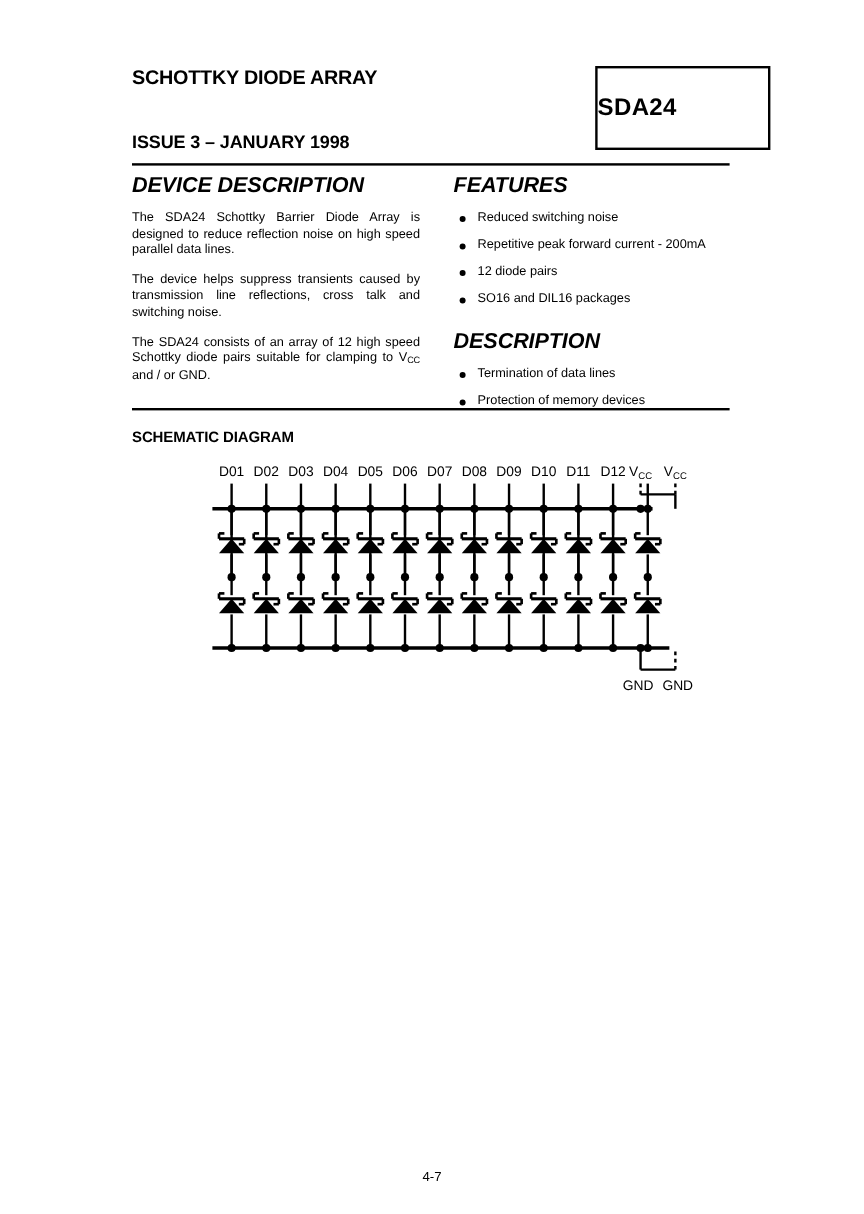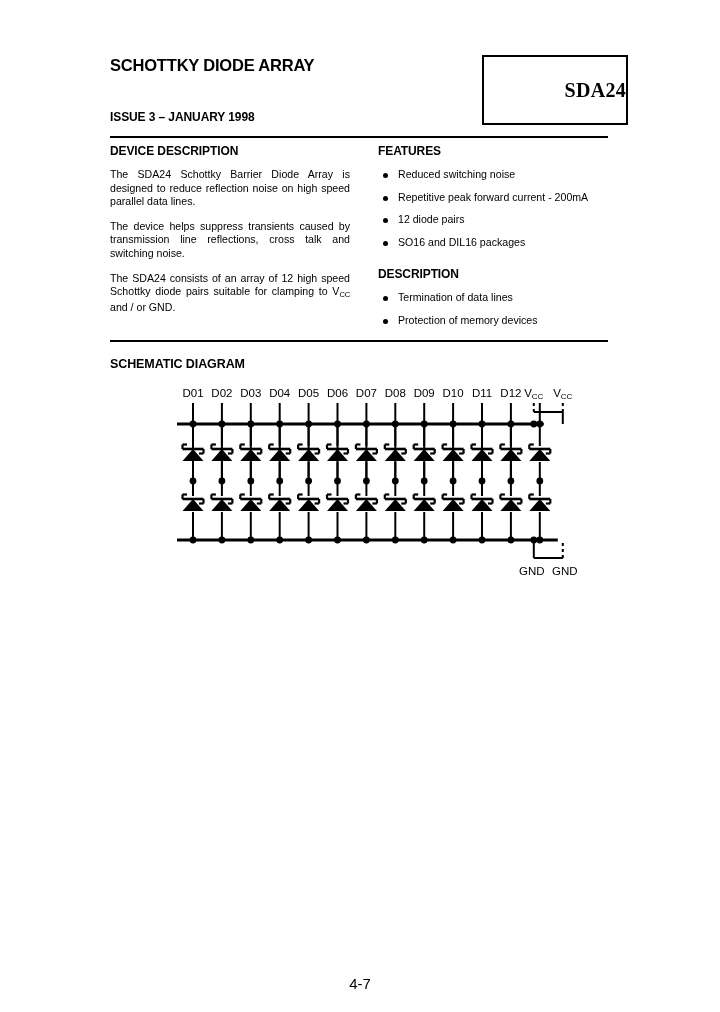--- a/index.html
+++ b/index.html
@@ -30,35 +30,34 @@
     left: 110px;
     top: 56px;
     font-size: 16.5px;
     font-weight: bold;
     letter-spacing: -0.2px;
   }
   .issue-line {
     position: absolute;
     left: 110px;
     top: 110px;
-    font-size: 12px;
+    font-size: 15px;
     font-weight: bold;
     letter-spacing: -0.1px;
   }
   .part-box {
     position: absolute;
-    left: 482px;
+    left: 496px;
     top: 55px;
     width: 142px;
     height: 66px;
     border: 2px solid #000;
     display: flex;
     align-items: center;
-    justify-content: flex-end;
-    font-family: Liberation Serif, serif;
+    justify-content: flex-start;
   }
   .part-box-label {
     font-size: 20px;
     font-weight: bold;
     letter-spacing: 0.3px;
   }
 
   
   .rule {
     position: absolute;
@@ -77,24 +76,25 @@
     top: 144px;
     width: 240px;
   }
   .col-right {
     position: absolute;
     left: 378px;
     top: 144px;
     width: 232px;
   }
   .sec-head {
-    font-size: 12px;
+    font-size: 18px;
     font-weight: bold;
     letter-spacing: -0.1px;
     margin: 0 0 10px 0;
+    font-style: italic;
   }
   .sec-head.spaced { margin-top: 18px; }
   .para {
     font-size: 10.6px;
     line-height: 13.6px;
     text-align: justify;
     margin: 0 0 11px 0;
   }
   .para:last-child { margin-bottom: 0; }
   .bullets {
@@ -140,21 +140,21 @@
   }
   .schematic svg { display: block; }
 
   
   .footer-page {
     position: absolute;
     left: 0;
     top: 975px;
     width: 720px;
     text-align: center;
-    font-size: 15px;
+    font-size: 11px;
   }
 </style>
 </head>
 <body>
 
 <div class="page">
 
   <div class="doc-title">SCHOTTKY DIODE ARRAY</div>
   <div class="issue-line">ISSUE 3 – JANUARY 1998</div>
 

